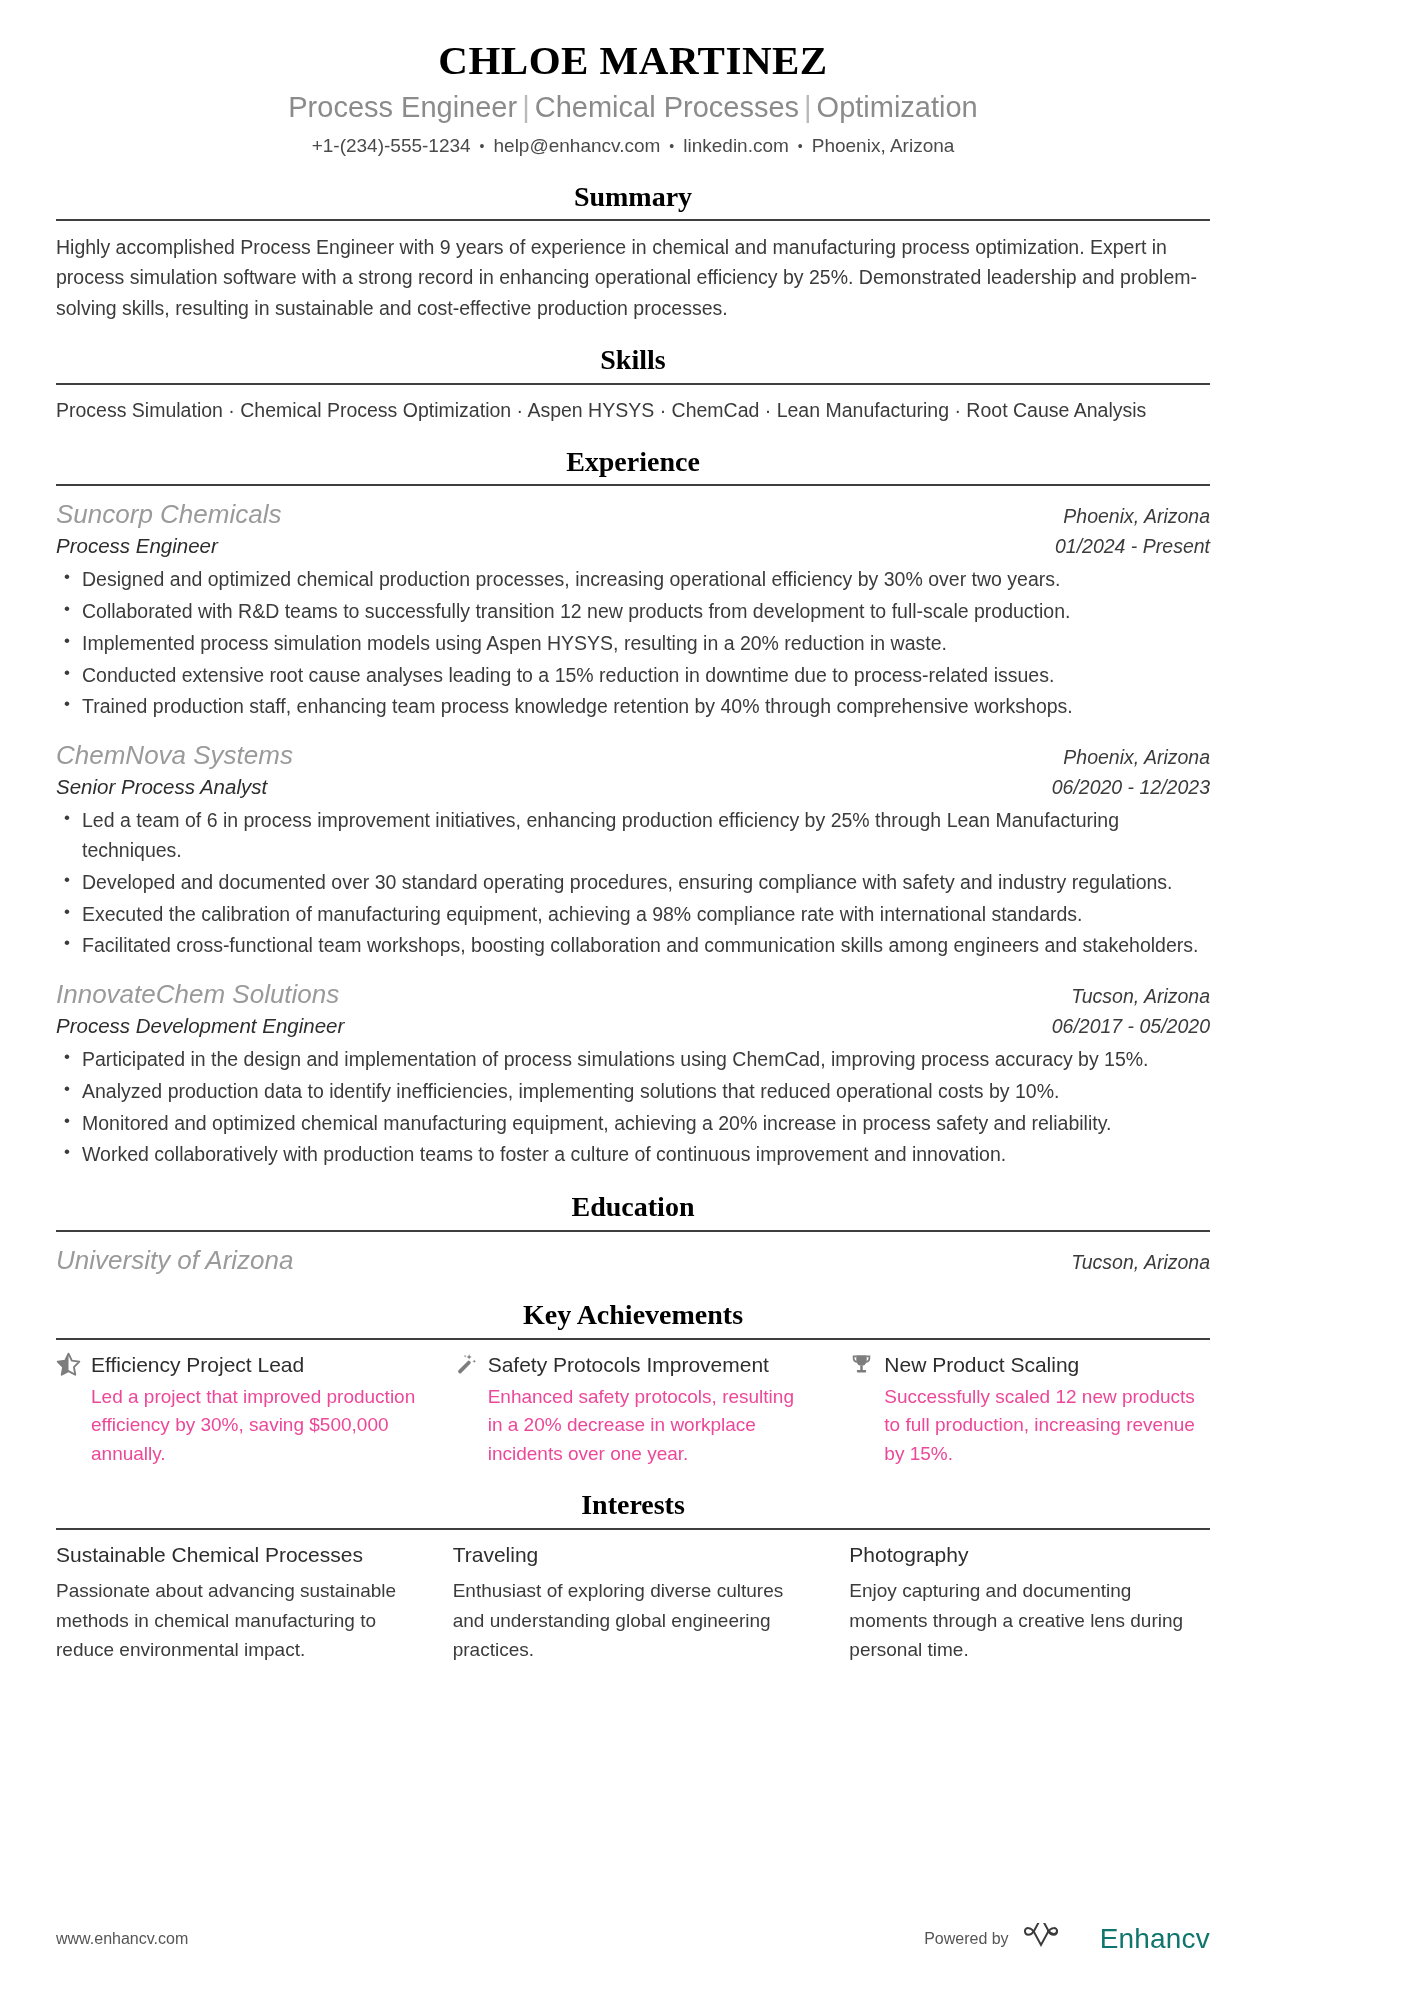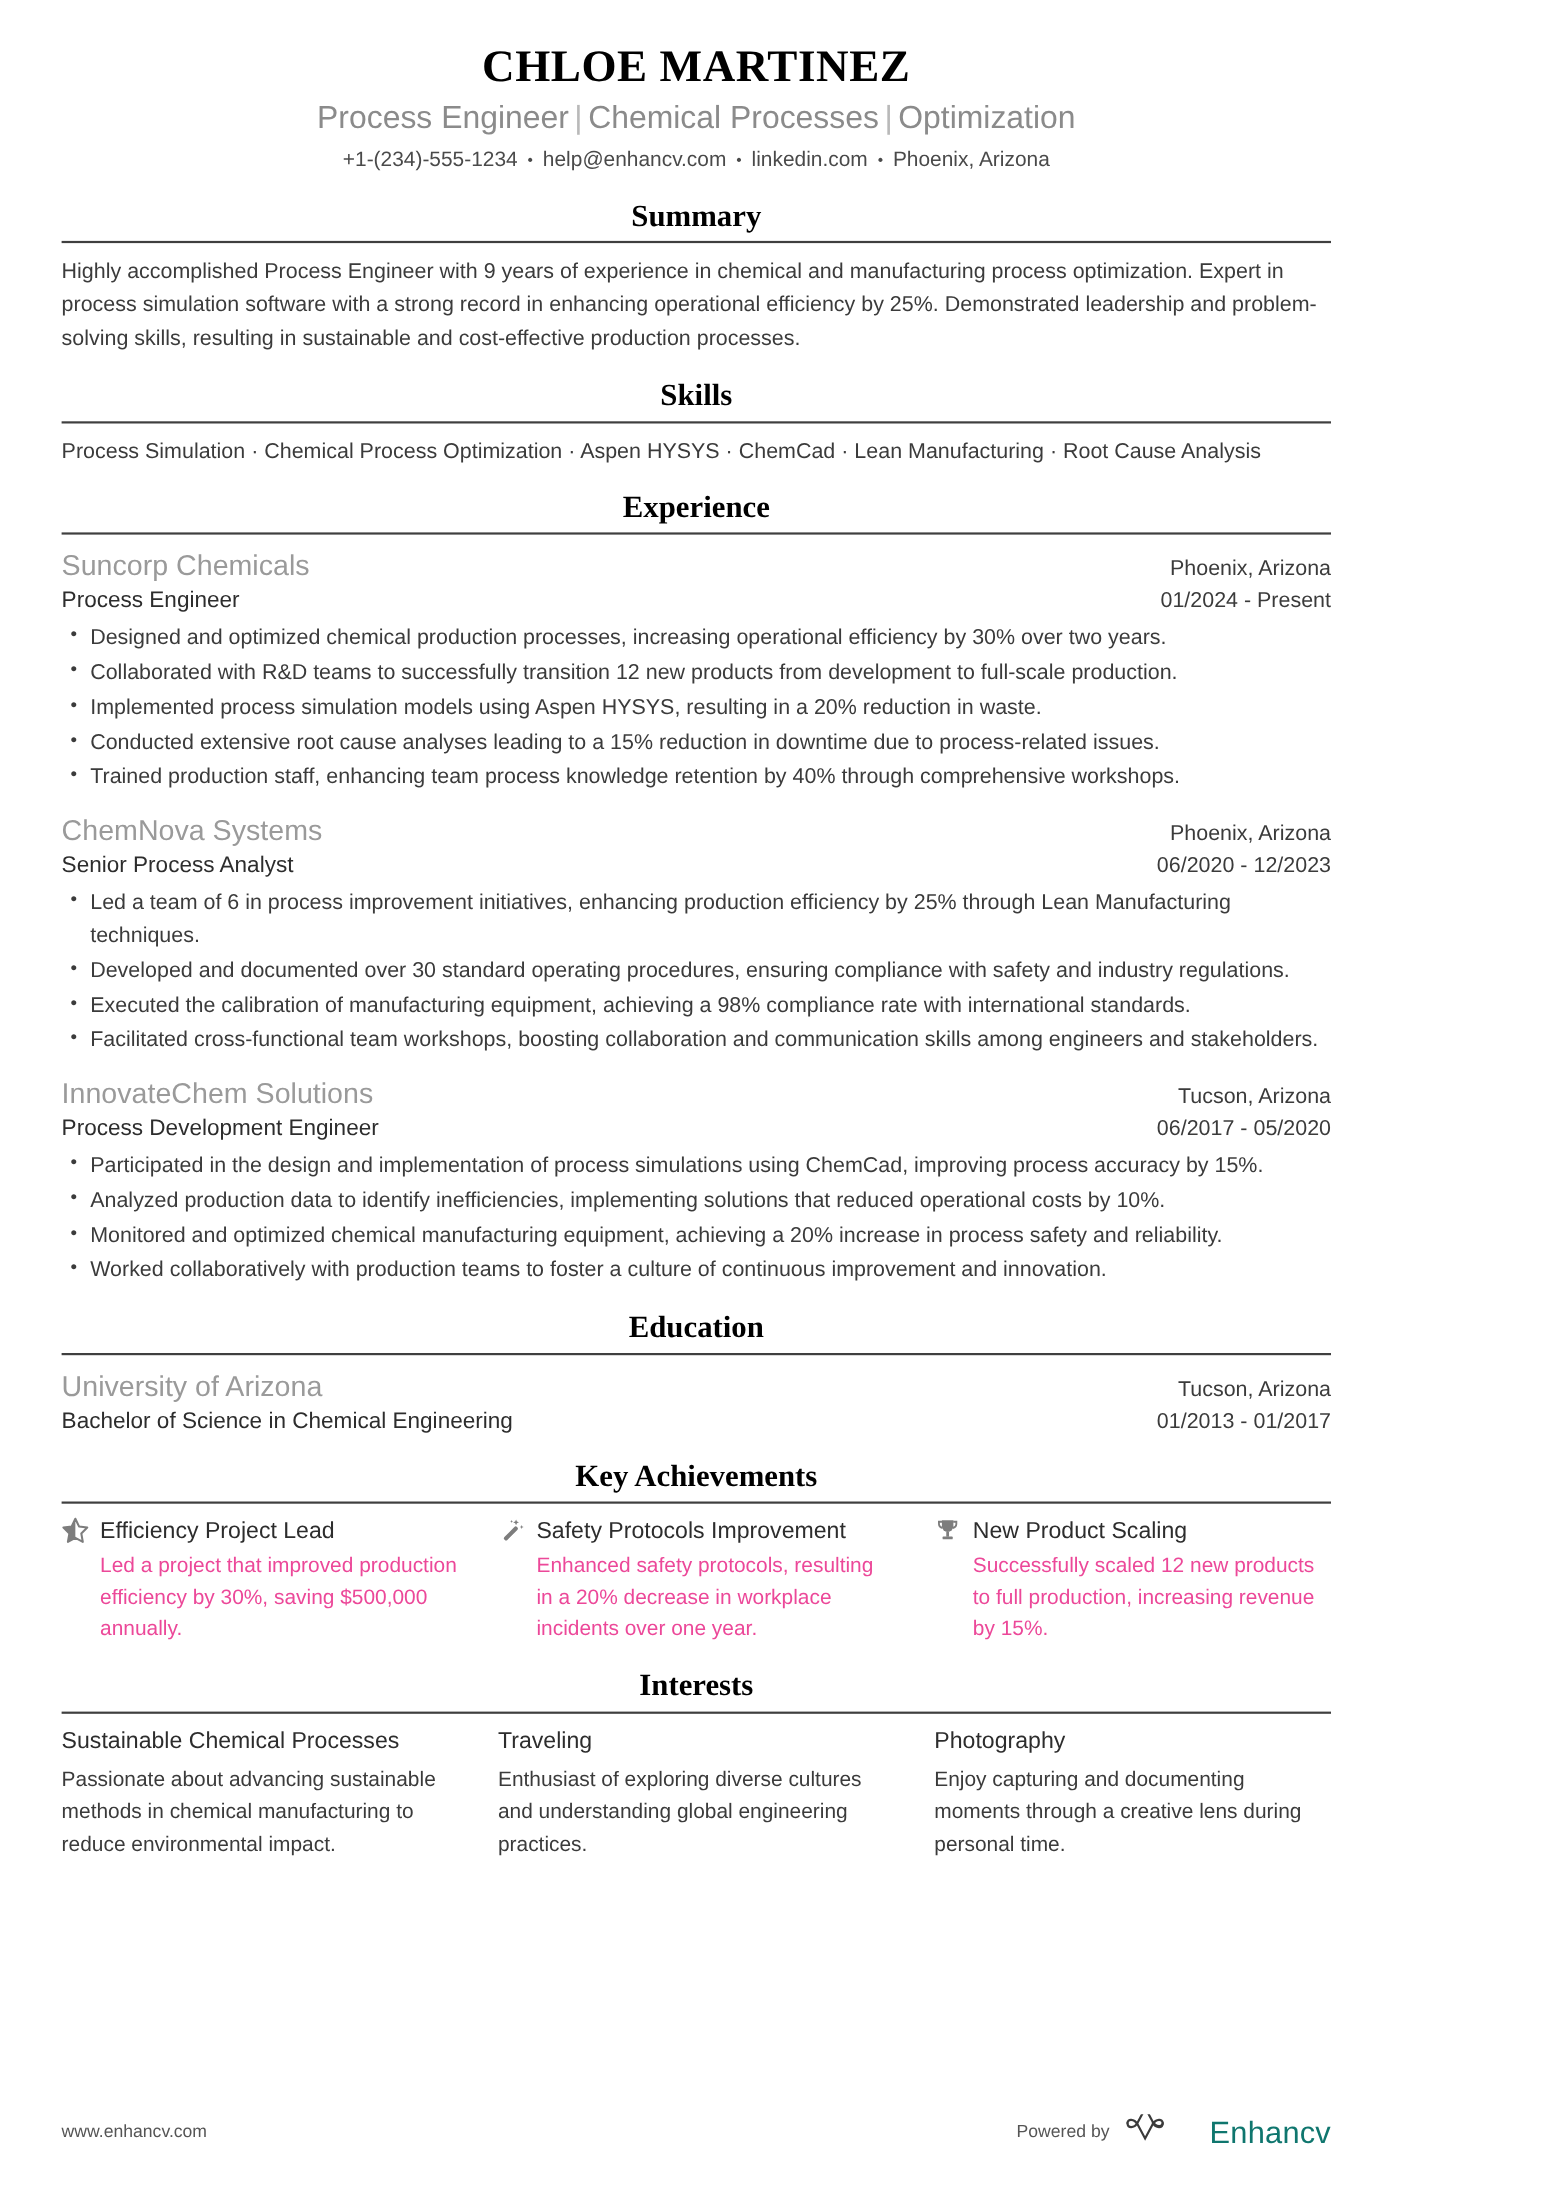--- a/index.html
+++ b/index.html
@@ -89,20 +89,21 @@
     color: #3b3b3b;
   }
 
   
   .entry { margin-bottom: 16px; }
   .entry:last-child { margin-bottom: 4px; }
   .entry-row {
     display: flex;
     justify-content: space-between;
     align-items: baseline;
+    font-style: italic;
   }
   .org {
     font-size: 26px;
     color: #9a9a9a;
     line-height: 1.35;
     font-weight: 400;
   }
   .loc {
     font-size: 19.5px;
     color: #3b3b3b;
@@ -308,24 +309,20 @@
   </div>
 
   <div class="section">
     <div class="section-title">Education</div>
     <hr class="rule">
     <div id="education-list">
         <div class="entry">
           <div class="entry-row">
             <div class="org">University of Arizona</div>
             <div class="loc">Tucson, Arizona</div>
-          </div>
-          <div class="entry-row">
-            <div class="role">Bachelor of Science in Chemical Engineering</div>
-            <div class="dates">01/2013 - 01/2017</div>
           </div>
         </div>
       </div>
   </div>
 
   <div class="section">
     <div class="section-title">Key Achievements</div>
     <hr class="rule">
     <div class="cols" id="achievements-list">
         <div class="col">

